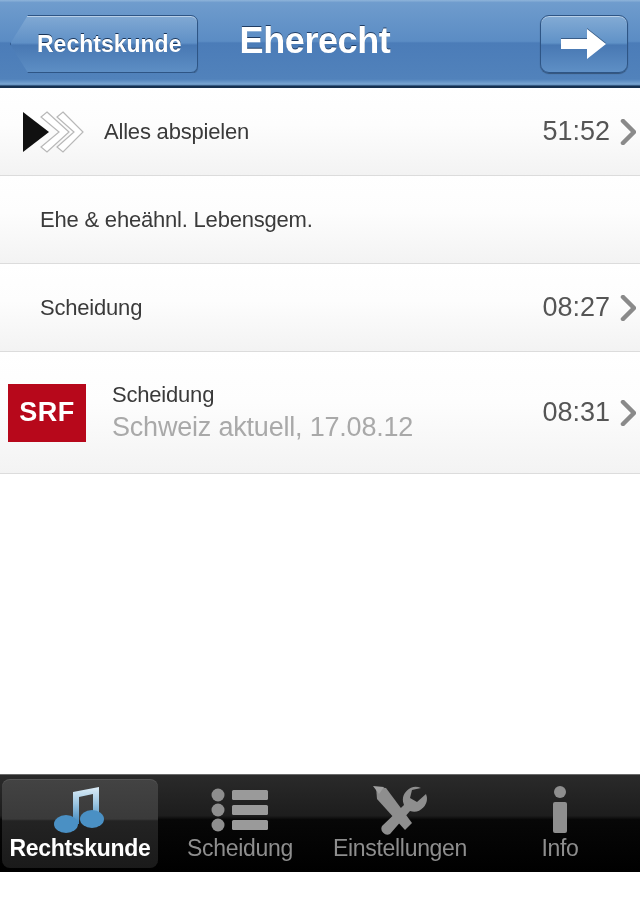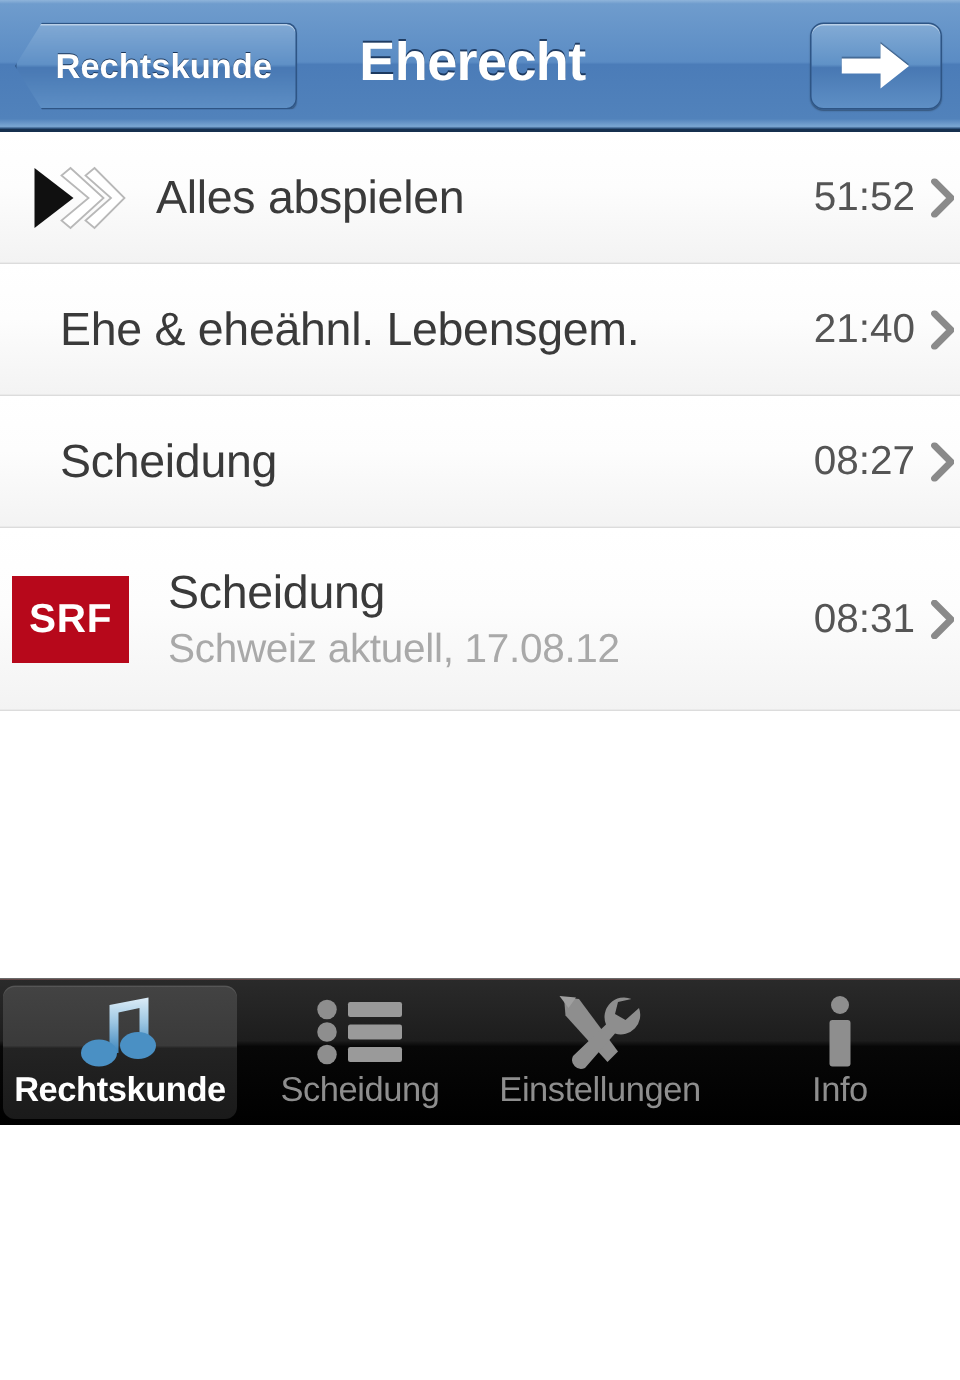--- a/index.html
+++ b/index.html
@@ -10,24 +10,24 @@
     width: 640px;
     height: 920px;
     background: #ffffff;
     font-family: "Liberation Sans", sans-serif;
     overflow: hidden;
     -webkit-font-smoothing: antialiased;
   }
   #app {
     position: relative;
     width: 640px;
-    height: 750px;
+    height: 872px;
     display: flex;
     flex-direction: column;
-    background: #7f1d1d;
+    background: #ec4899;
   }
 
   
   .navbar {
     position: relative;
     height: 88px;
     flex: 0 0 88px;
     background: linear-gradient(to bottom,
         #8fb4da 0%,
         #6f9ccd 3%,
@@ -137,21 +137,21 @@
   }
   .row-body {
     flex: 1 1 auto;
     min-width: 0;
     display: flex;
     flex-direction: column;
     justify-content: center;
   }
   .row.indent .row-body { padding-left: 40px; }
   .row-title {
-    font-size: 31px;
+    font-size: 22px;
     color: #3a3a3a;
     letter-spacing: -0.2px;
     white-space: nowrap;
     overflow: hidden;
     text-overflow: ellipsis;
   }
   .row-sub {
     font-size: 27px;
     color: #a9a9a9;
     margin-top: 4px;
@@ -293,28 +293,20 @@
           <svg width="16" height="26" viewBox="0 0 16 26">
               <path d="M3 2 L14 13 L3 24" fill="none" stroke="#8a8a8a" stroke-width="4.5" stroke-linecap="round" stroke-linejoin="round"></path>
             </svg>
         </span>
       </div>
     </div>
 
     <div class="row indent">
       <div class="row-body">
         <div class="row-title">Ehe &amp; eheähnl. Lebensgem.</div>
-      </div>
-      <div class="row-right">
-        <span class="row-time">21:40</span>
-        <span class="chev">
-          <svg width="16" height="26" viewBox="0 0 16 26">
-              <path d="M3 2 L14 13 L3 24" fill="none" stroke="#8a8a8a" stroke-width="4.5" stroke-linecap="round" stroke-linejoin="round"></path>
-            </svg>
-        </span>
       </div>
     </div>
 
     <div class="row indent">
       <div class="row-body">
         <div class="row-title">Scheidung</div>
       </div>
       <div class="row-right">
         <span class="row-time">08:27</span>
         <span class="chev">

